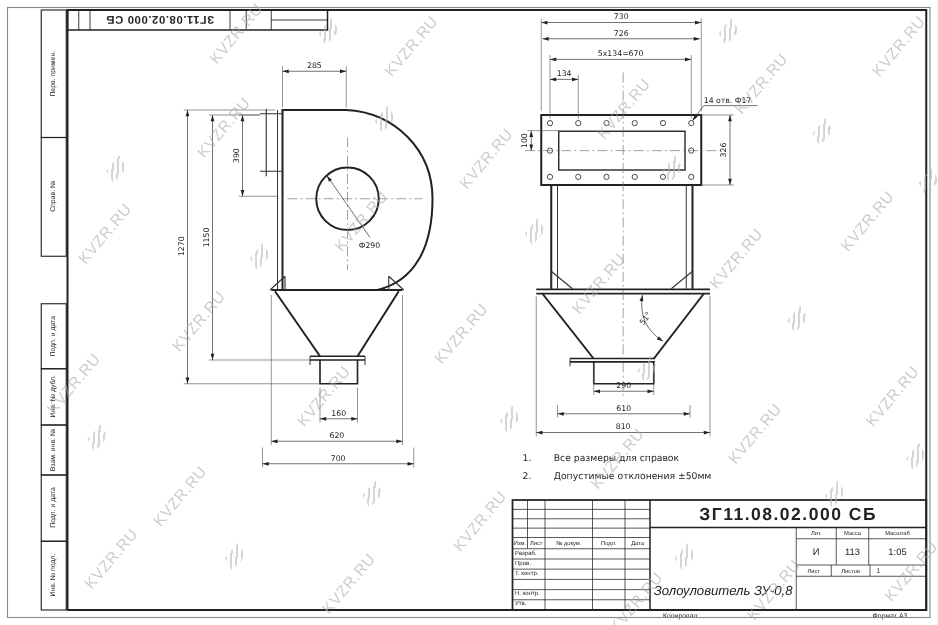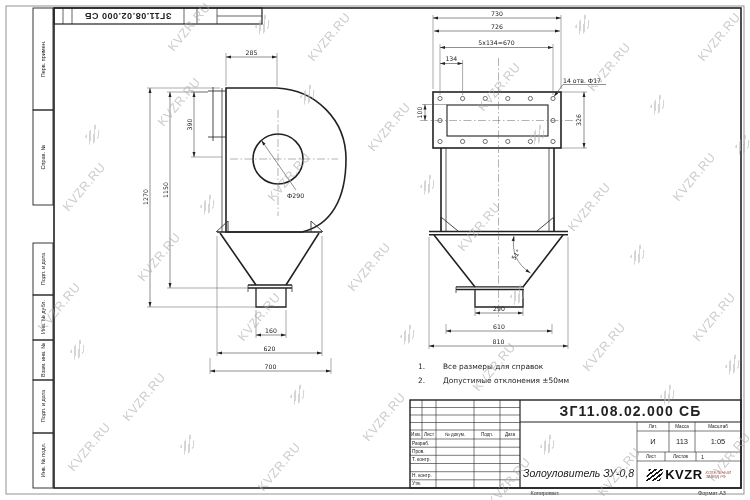--- a/index.html
+++ b/index.html
@@ -248,30 +248,20 @@
   <div class="txt hdr" style="left:669px;top:422px;width:26px;height:9px">Масса</div>
   <div class="txt hdr" style="left:695px;top:422px;width:46px;height:9px">Масштаб</div>
   <div class="txt val" style="left:637px;top:431px;width:32px;height:21px">И</div>
   <div class="txt val" style="left:669px;top:431px;width:26px;height:21px">113</div>
   <div class="txt val" style="left:695px;top:431px;width:46px;height:21px">1:05</div>
 
   <div class="txt hdr" style="left:637px;top:452px;width:28px;height:9px">Лист</div>
   <div class="txt hdr" style="left:665px;top:452px;width:31px;height:9px">Листов</div>
   <div class="txt small" style="left:696px;top:452px;width:45px;height:9px;justify-content:flex-start;padding-left:5px">1</div>
 
-  <div class="txt" style="left:637px;top:461px;width:104px;height:27px;z-index:2">
-    <div class="kvzr-wrap">
-      <div class="kvzr-mark"></div>
-      <span class="kvzr-word">KVZR</span>
-      <div class="kvzr-sub">
-        <span>КОТЕЛЬНЫЙ</span>
-        <span>ЗАВОД РФ</span>
-      </div>
-    </div>
-  </div>
 
   <div class="txt small" style="left:500px;top:488px;width:90px;height:10px">Копировал:</div>
   <div class="txt small" style="left:680px;top:488px;width:64px;height:10px">Формат А3</div>
 
   <div id="wm">
       <span class="wm-t" style="left: 55px; top: 180px;">KVZR.RU</span>
       <span class="wm-t" style="left: 30px; top: 300px;">KVZR.RU</span>
       <span class="wm-t" style="left: 60px; top: 440px;">KVZR.RU</span>
       <span class="wm-t" style="left: 150px; top: 95px;">KVZR.RU</span>
       <span class="wm-t" style="left: 130px; top: 250px;">KVZR.RU</span>

